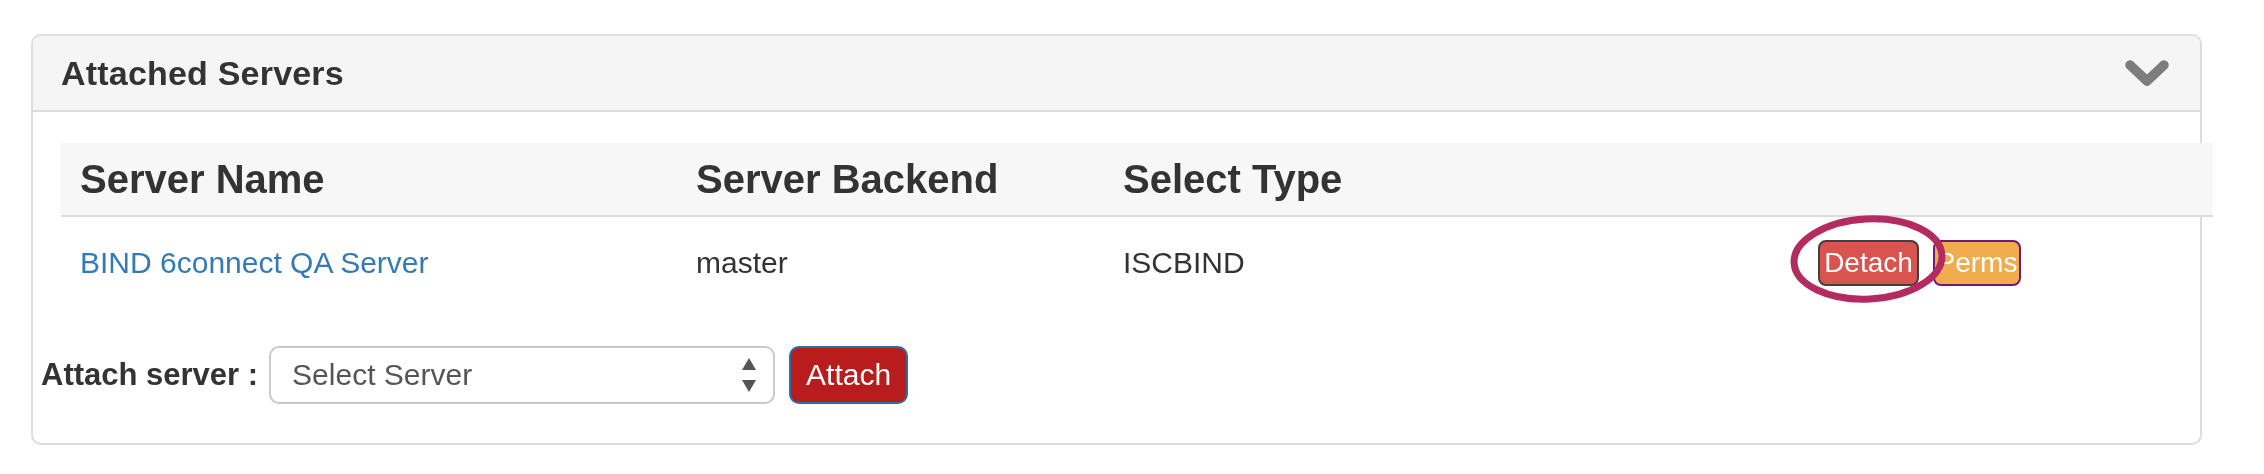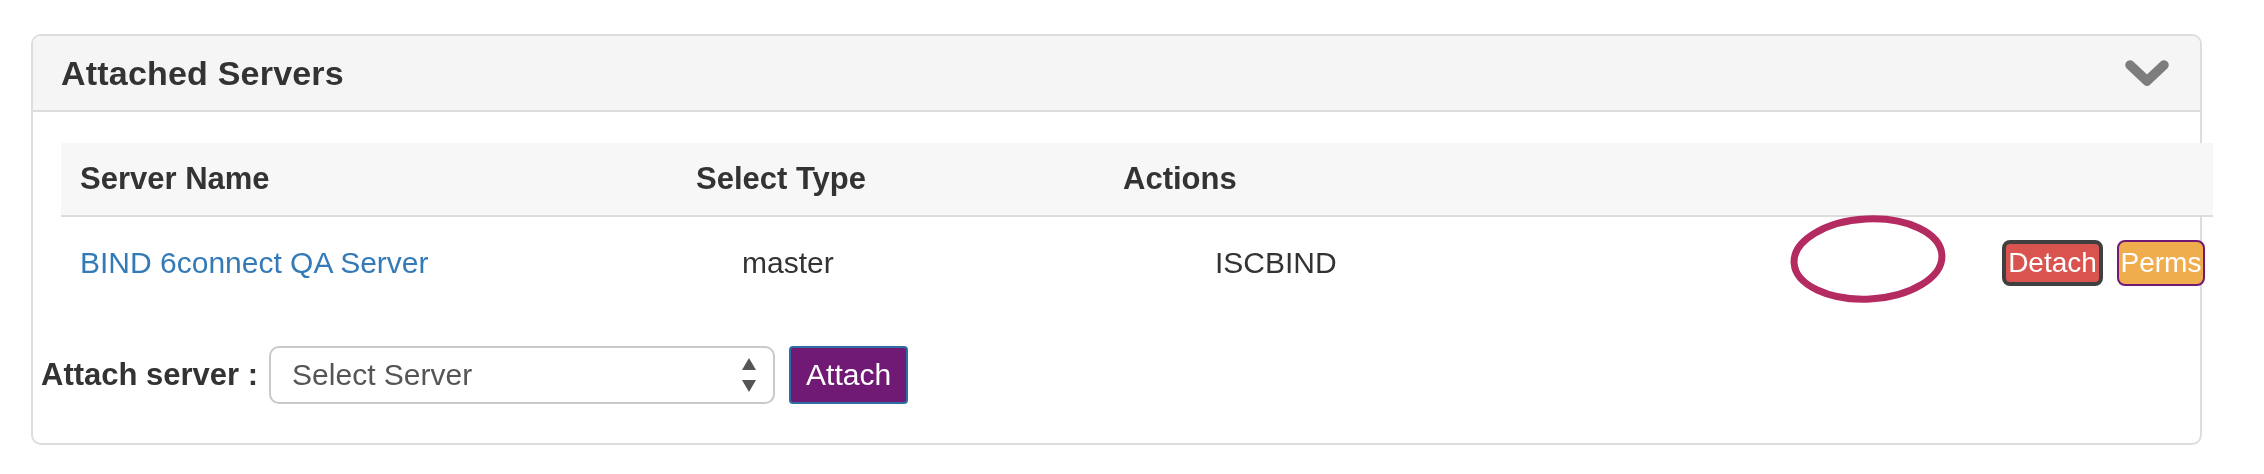--- a/index.html
+++ b/index.html
@@ -19,46 +19,46 @@
   .panel-title { font-size:34px; font-weight:bold; color:#333333; letter-spacing:0.2px; }
   .chevron { width:46px; height:30px; display:block; cursor:pointer; }
 
   .grid-table { position:absolute; left:28px; top:107px; width:2152px; }
   .thead, .trow {
     display:grid;
     grid-template-columns:616px 427px 323px 376px 1fr;
     align-items:center;
   }
   .thead { height:74px; background:#f7f7f7; border-bottom:2px solid #dcdcdc; }
-  .th { font-size:31px; font-weight:bold; color:#333333; padding-left:19px; white-space:nowrap; }
-  .trow { height:92px;gap:46px; }
+  .th { font-size:40px; font-weight:bold; color:#333333; padding-left:19px; white-space:nowrap; }
+  .trow { height:92px; }
   .td { font-size:30px; color:#333333; padding-left:19px; white-space:nowrap; }
   .server-link { color:#337ab7; text-decoration:none; cursor:pointer; }
 
   .actions-cell { padding-left:15px; display:flex; align-items:center; gap:14px; }
   .btn { display:inline-flex; align-items:center; justify-content:center;
     height:46px; border-radius:8px; font-size:28px; color:#ffffff;
     cursor:pointer; white-space:nowrap; font-family:"Liberation Sans", sans-serif; }
-  .btn-detach { background:#d9534f; border:4px solid #404040; width:101px; }
+  .btn-detach { background:#d9534f; border:2px solid #404040; width:101px; }
   .btn-perms  { background:#f0ad4e; border:2px solid #701a75; width:88px; }
 
   .form-row { position:absolute; left:8px; top:309px; height:60px;
     display:flex; align-items:center; }
   .form-label { font-size:31px; font-weight:bold; color:#333333; margin-right:11px; white-space:nowrap; }
   .select-box {
     width:506px; height:58px; background:#ffffff;
     border:2px solid #c9c9c9; border-radius:10px;
     display:flex; align-items:center; justify-content:space-between;
     padding:0 16px 0 21px; margin-right:14px; cursor:pointer;
   }
   .select-value { font-size:30px; color:#555555;text-align:right; }
   .stepper { width:16px; height:36px; display:block; }
   .btn-attach {
-    width:119px; height:58px; background:#701a75; border:2px solid #2e6da4;
-    border-radius:4px; color:#ffffff; font-size:30px;
+    width:119px; height:58px; background:#b91c1c; border:2px solid #2e6da4;
+    border-radius:10px; color:#ffffff; font-size:30px;
     display:flex; align-items:center; justify-content:center; cursor:pointer;
   }
 
   .annotation-layer { position:absolute; left:0; top:0; width:2264px; height:474px;
     pointer-events:none; }
 </style>
 </head>
 <body>
 
 <div class="panel">
@@ -66,22 +66,22 @@
   <div class="panel-header">
     <div class="panel-title">Attached Servers</div>
     <svg class="chevron" viewBox="0 0 46 30">
       <path d="M6 7 L23 23 L40 7" stroke="#7d7d7d" stroke-width="9.5" fill="none" stroke-linecap="round" stroke-linejoin="round"></path>
     </svg>
   </div>
 
   <div class="grid-table">
     <div class="thead">
       <div class="th">Server Name</div>
+      <div class="th">Server Backend</div>
       <div class="th">Select Type</div>
-      <div class="th">Actions</div>
     </div>
 
     <div class="trow">
       <div class="td">
         <a class="server-link">BIND 6connect QA Server</a>
       </div>
       <div class="td">master</div>
       <div class="td">ISCBIND</div>
       <div class="td"></div>
       <div class="td actions-cell">

